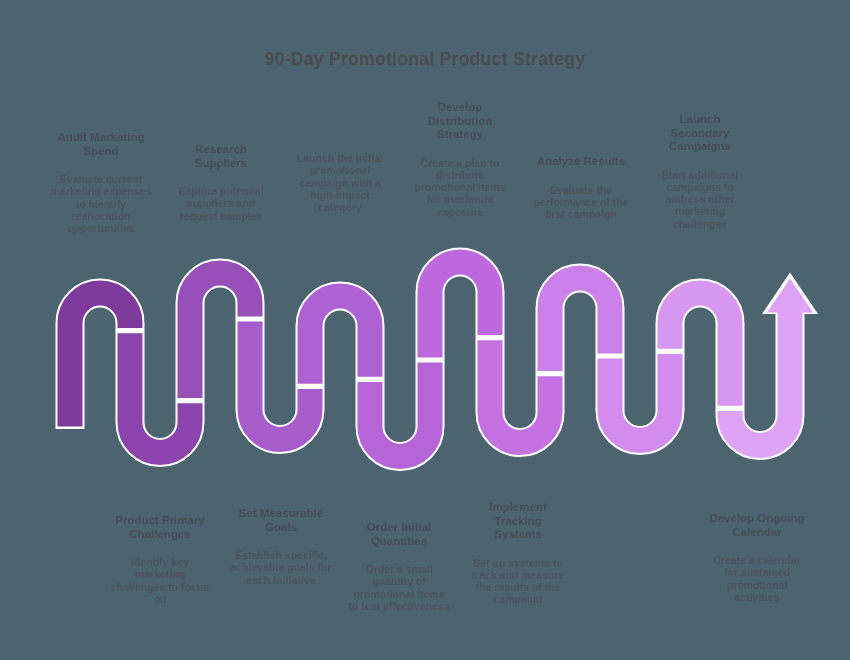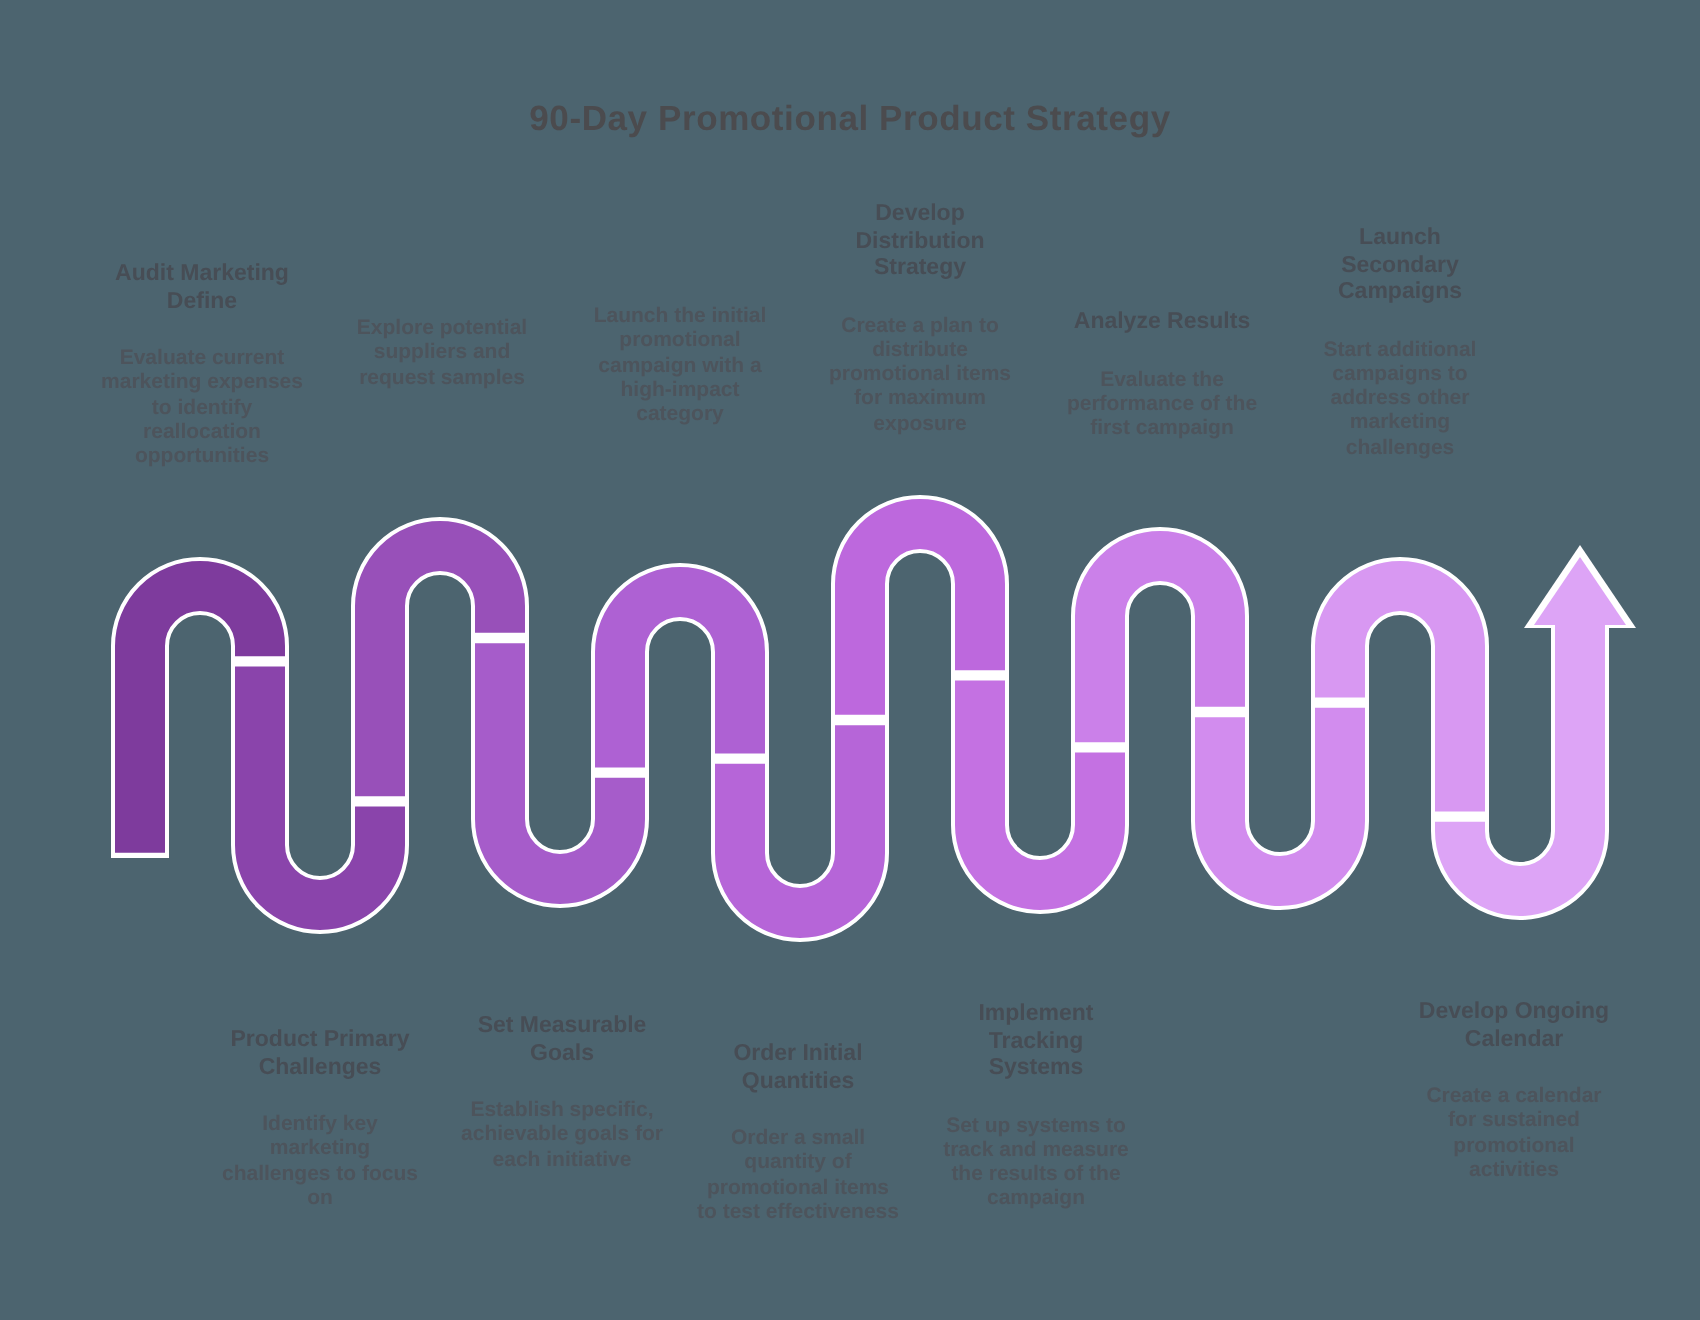--- a/index.html
+++ b/index.html
@@ -34,21 +34,21 @@
   .t3{left:265px;top:137px}
   .t4{left:385px;top:101px}
   .t5{left:506px;top:155px}
   .t6{left:625px;top:113px}
   
   .b1{left:85px;top:514px}
   .b2{left:206px;top:507px}
   .b3{left:324px;top:521px}
   .b4{left:443px;top:501px}
   .b5{left:563px;top:526px}
-  .b6{left:682px;top:500px}
+  .b6{left:682px;top:512px}
 </style>
 </head>
 <body style="background: rgb(76, 100, 111);">
 
 <div class="stage">
 
   <h1 class="title">90-Day Promotional Product Strategy</h1>
 
   <svg class="snake-svg" viewBox="0 0 850 660" aria-hidden="true">
 
@@ -238,28 +238,30 @@
          L 670 323 A 30 30 0 1 1 730 323
          L 730 415.5 A 30 30 0 0 0 790 415.5
          L 790 309" fill="none" stroke="#dda4f6" stroke-width="25" pathLength="1200" stroke-dasharray="98.75 1200" stroke-dashoffset="-1101.25"></path>
       </g>
 
     <polygon id="arrow-head" points="790,278.5 813,312.5 767,312.5" fill="#dda4f6"></polygon>
   </svg>
 
   <div class="step t1">
     <h3>Audit Marketing
-Define</h3>
+Spend</h3>
     <p>Evaluate current
 marketing expenses
 to identify
 reallocation
 opportunities</p>
   </div>
   <div class="step t2">
+    <h3>Research
+Suppliers</h3>
     <p>Explore potential
 suppliers and
 request samples</p>
   </div>
   <div class="step t3">
     <p>Launch the initial
 promotional
 campaign with a
 high-impact
 category</p>

